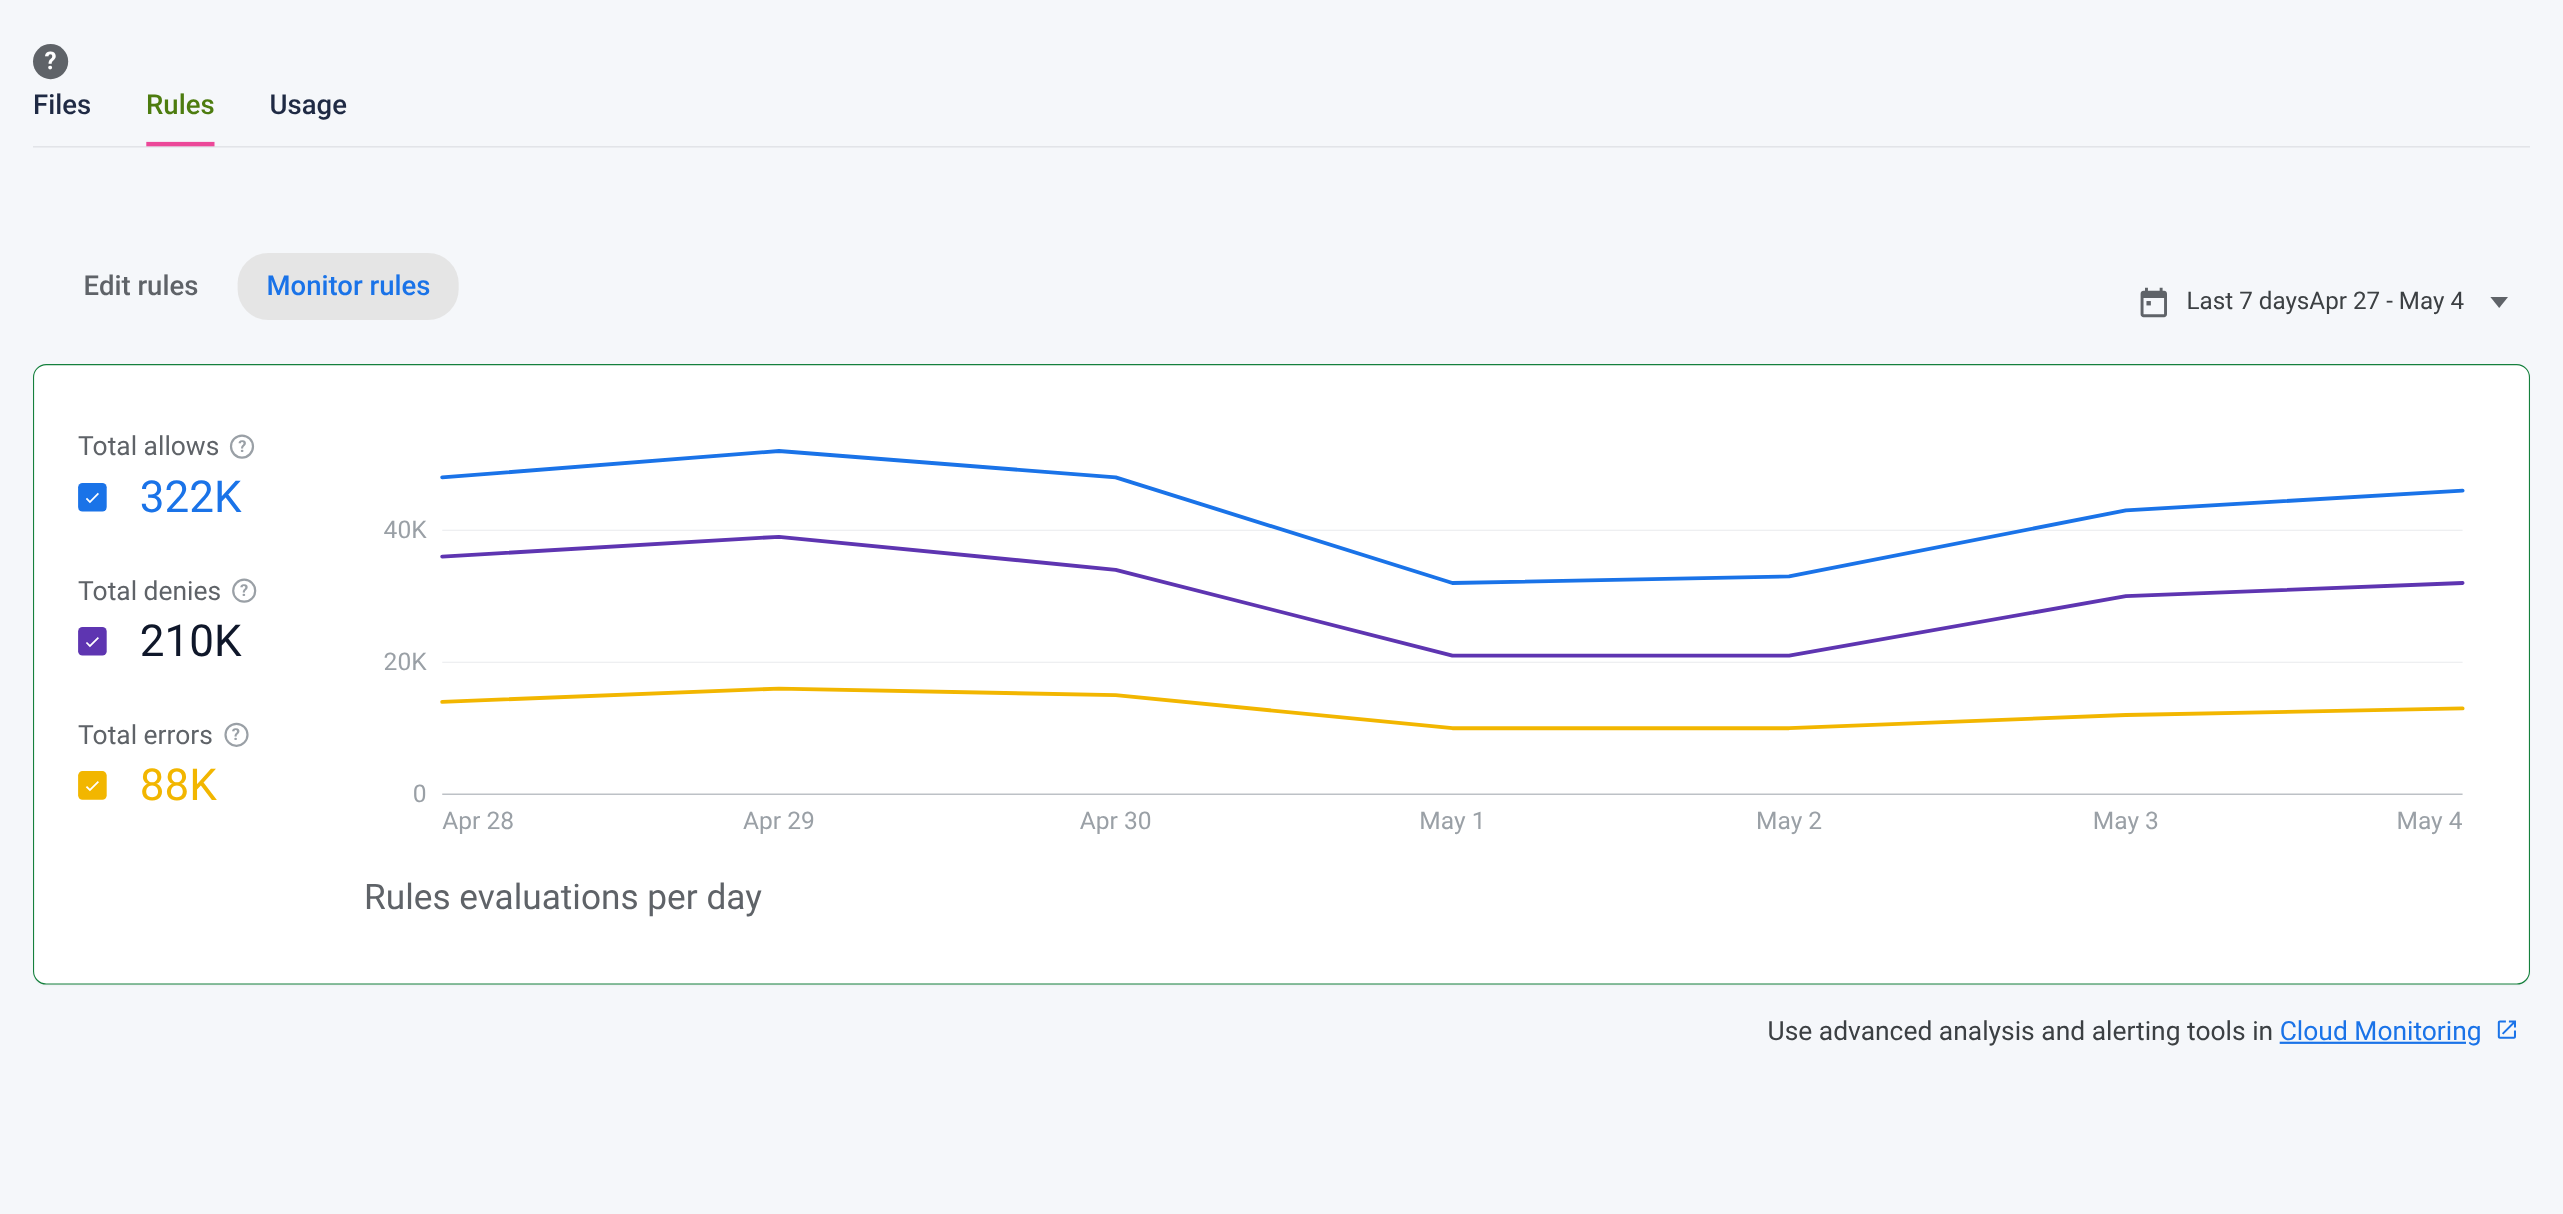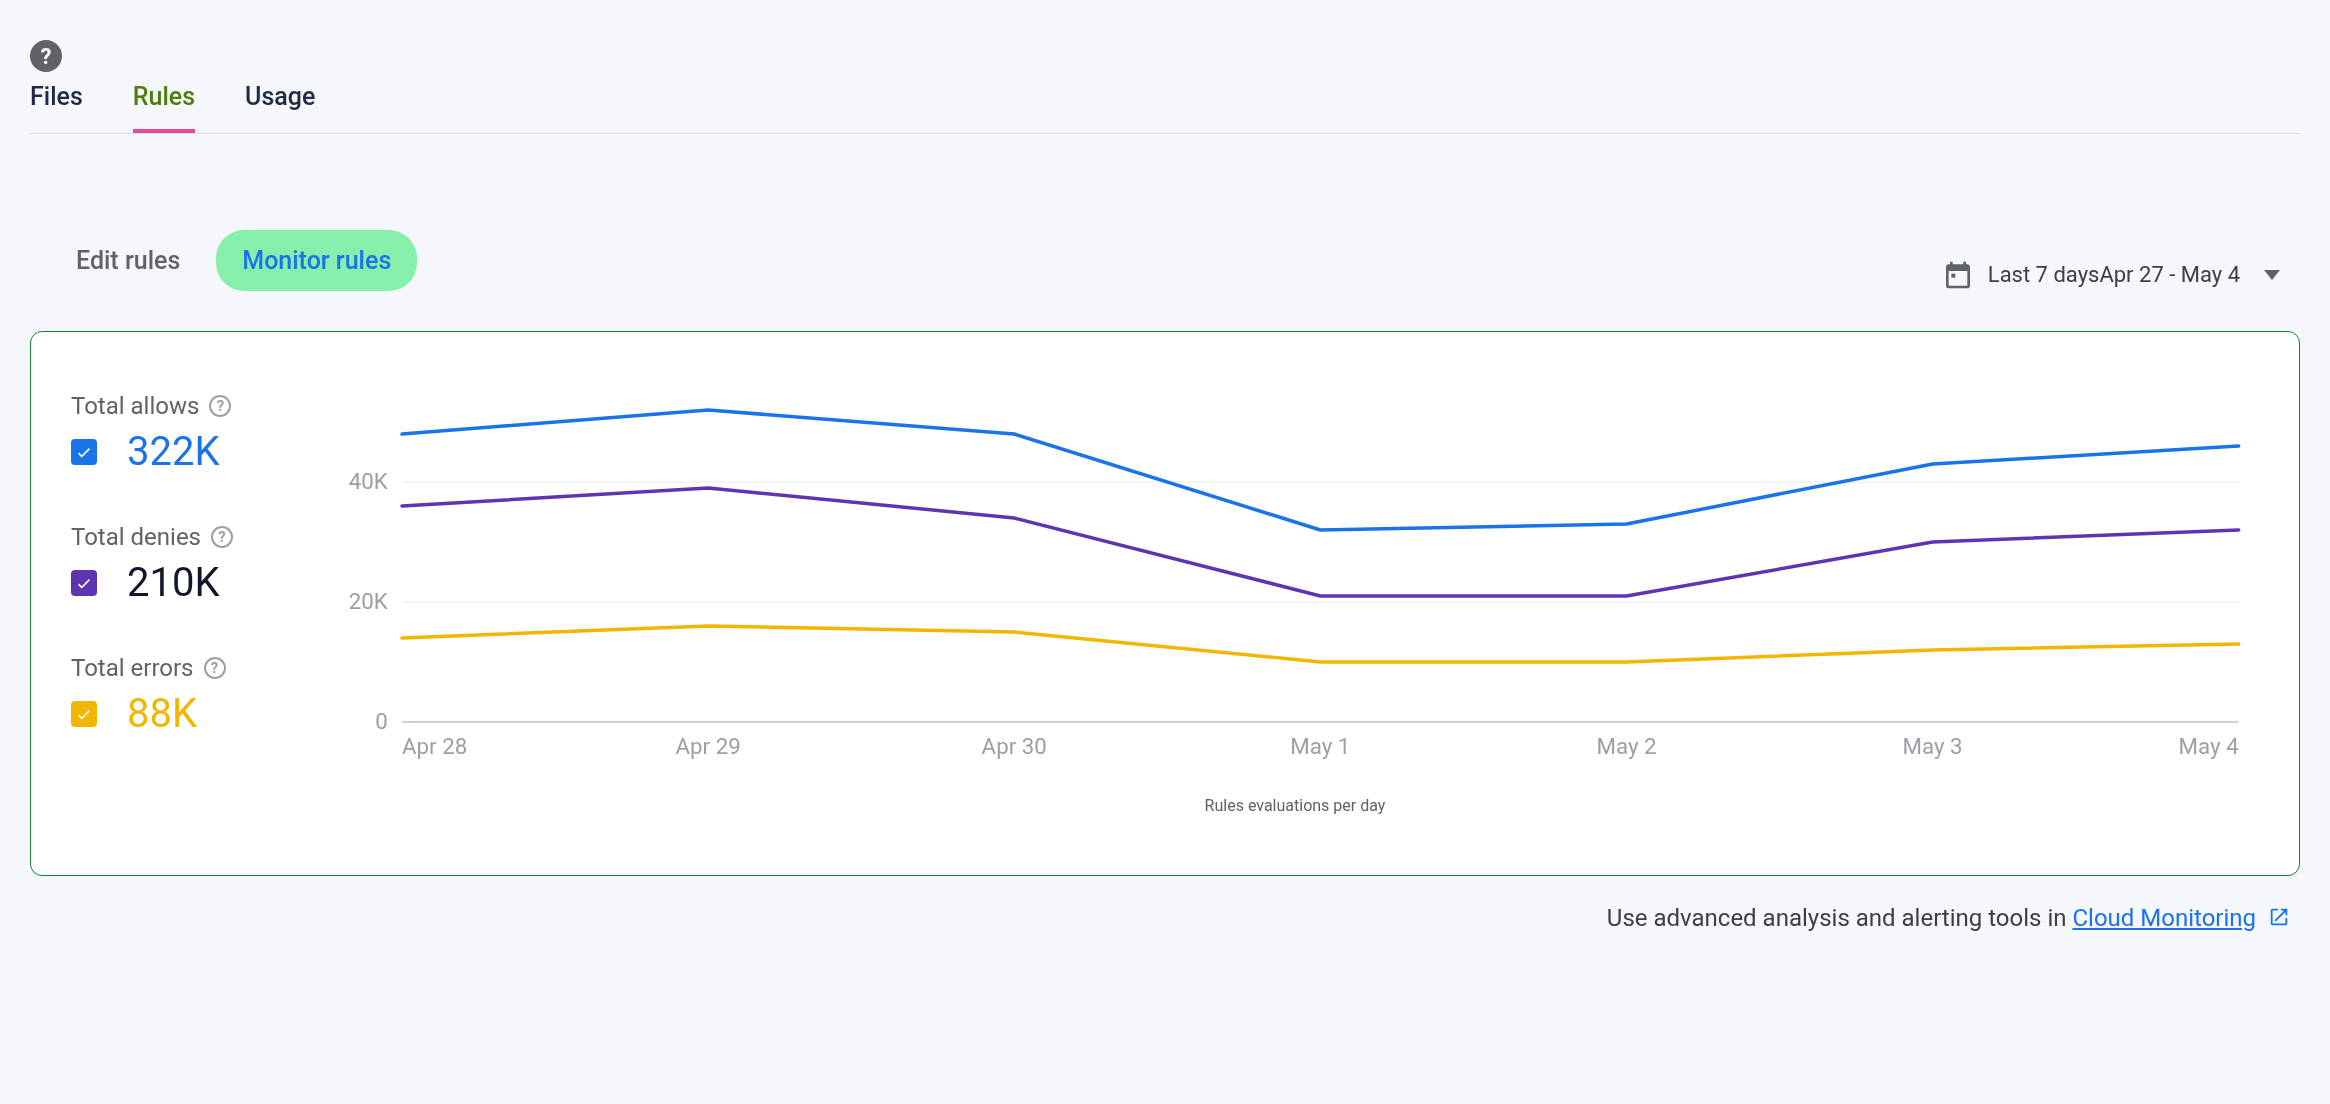--- a/index.html
+++ b/index.html
@@ -68,21 +68,21 @@
   .sub-tab {
     font-size: 25px;
     font-weight: 500;
     color: #5f6368;
     padding: 16px 26px;
     border-radius: 28px;
     cursor: pointer;
   }
   .sub-tab.active {
     color: #1a73e8;
-    background: #86efac;
+    background: #e5e5e5;
   }
   .date-picker {
     display: flex;
     align-items: center;
     gap: 14px;
     cursor: pointer;
   }
   .calendar-icon {
     width: 32px;
     height: 32px;
@@ -154,22 +154,21 @@
     align-items: center;
     justify-content: center;
     cursor: pointer;
   }
   .checkbox svg { width: 18px; height: 18px; }
   .chart-area {
     flex: 1;
     position: relative;
   }
   .axis-label {
-    text-align: center;
-    font-size: 16px;
+    font-size: 32px;
     color: #5f6368;
     margin-top: 30px;
   }
   .tick-label { font-size: 22px; fill: #9aa0a6; }
   .footer-link {
     text-align: right;
     font-size: 24px;
     color: #3c4043;
     margin-top: 28px;
     padding-right: 10px;

